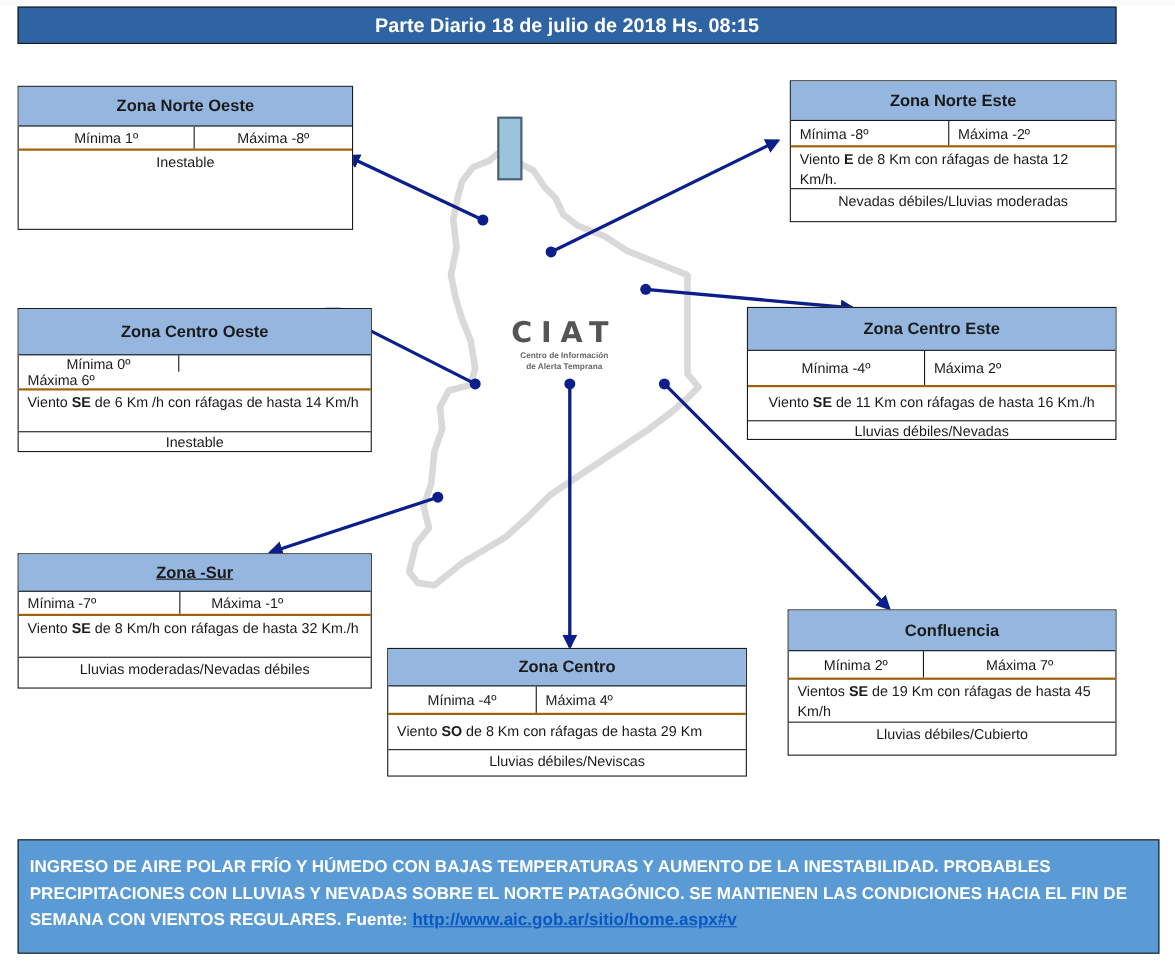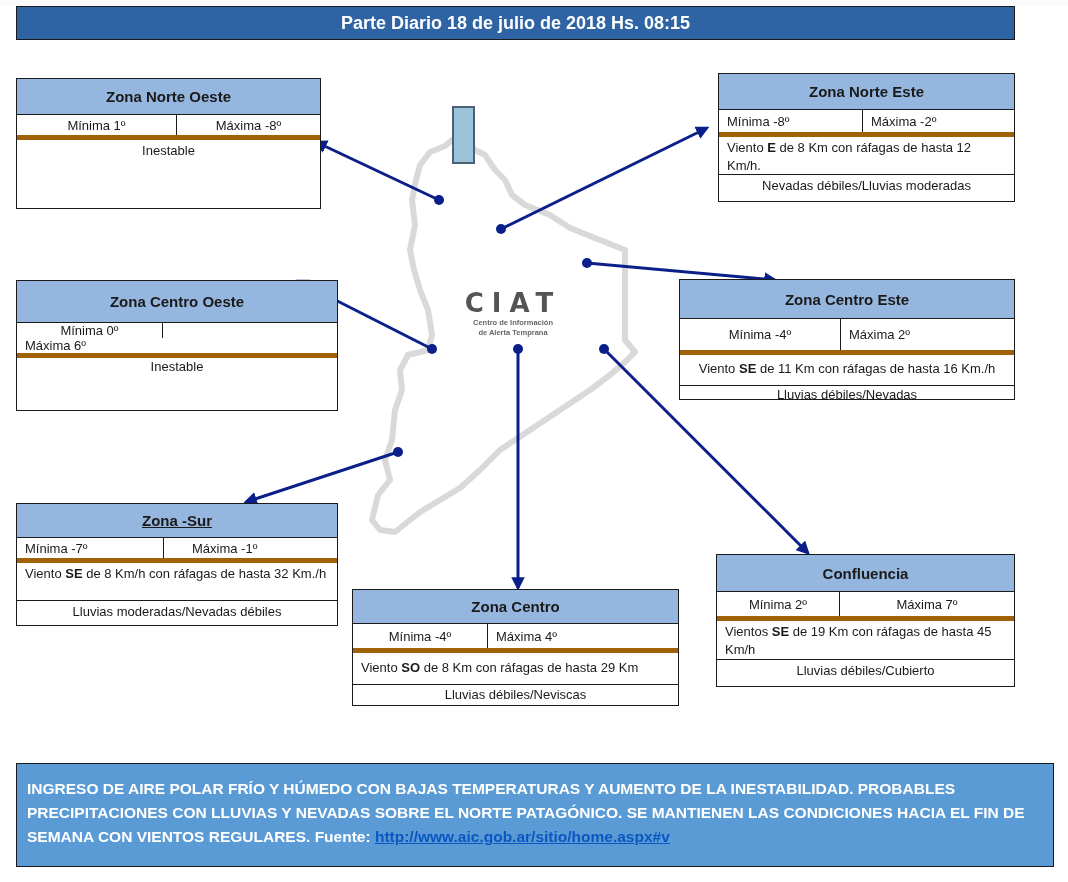--- a/index.html
+++ b/index.html
@@ -6,21 +6,21 @@
   body { width:1068px; height:882px; position:relative; overflow:hidden;
          font-family:"Liberation Sans", "DejaVu Sans", sans-serif; color:#1a1a1a; }
   .topline { position:absolute; left:0; top:0; width:1068px; height:6px; background:#fbfbfb; }
   .title-bar { position:absolute; left:16px; top:6px; width:997px; height:32px;
                background:#2e63a4; border:1px solid #1a1a1a; color:#ffffff;
                font-weight:bold; font-size:18px; display:flex; align-items:center; justify-content:center; }
   .map-layer { position:absolute; left:0; top:0; width:1068px; height:882px; }
   .zone { position:absolute; background:#ffffff; border:1px solid #1a1a1a; font-size:13px; box-sizing:border-box; }
   .zone .hdr { background:#95b6de; font-weight:bold; font-size:15px; display:flex; align-items:center;
                justify-content:center; border-bottom:1px solid #1a1a1a; }
-  .zone .temps { display:flex; border-bottom:5px solid #a16207; }
+  .zone .temps { display:flex; border-bottom:2px solid #a16207; }
   .zone .temps > div { display:flex; align-items:center; padding:0 8px; box-sizing:border-box; }
   .zone .temps > div:first-child { border-right:1px solid #1a1a1a; }
   .zone .wind { padding:2px 8px; line-height:18px; border-bottom:1px solid #1a1a1a; }
   .zone .cond { text-align:center; padding-top:3px; }
   .summary { position:absolute; left:16px; top:763px; width:1038px; height:104px; box-sizing:border-box;
              background:#5b9bd5; border:1px solid #1a1a1a; color:#ffffff; font-weight:bold;
              font-size:15.5px; line-height:24px; padding:13px 10px 0 10px; }
   .summary a { color:#0a57c2; text-decoration:underline; }
   .ciat { position:absolute; left:458px; top:288px; width:110px; text-align:center; }
   .ciat .logo { font-family:"DejaVu Sans", sans-serif; font-weight:bold; font-size:26px; letter-spacing:8px; color:#555555; }
@@ -95,20 +95,21 @@
   <div class="wind" style="height:38px;box-sizing:border-box;"><span>Viento </span><b>E</b><span> de 8 Km con ráfagas de hasta 12 Km/h.</span></div>
   <div class="cond">Nevadas débiles/Lluvias moderadas</div>
 </div>
 
 <div class="zone" style="left:16px;top:280px;width:322px;height:131px;">
   <div class="hdr" style="height:41px;">Zona Centro Oeste</div>
   <div class="temps" style="height:30px;flex-direction:column;">
     <div style="width:146px;justify-content:center;">Mínima 0º</div>
     <div style="flex:1;">Máxima 6º</div>
   </div>
+  <div class="wind" style="height:38px;box-sizing:border-box;"><span>Viento </span><b>SE</b><span> de 6 Km /h con ráfagas de hasta 14 Km/h</span></div>
   <div class="cond" style="padding-top:1px;">Inestable</div>
 </div>
 
 <div class="zone" style="left:679px;top:279px;width:336px;height:121px;">
   <div class="hdr" style="height:38px;">Zona Centro Este</div>
   <div class="temps" style="height:31px;">
     <div style="width:161px;justify-content:center;">Mínima -4º</div>
     <div style="flex:1;">Máxima 2º</div>
   </div>
   <div class="wind" style="height:31px;box-sizing:border-box;text-align:center;padding-top:5px;"><span>Viento </span><b>SE</b><span> de 11 Km con ráfagas de hasta 16 Km./h</span></div>

